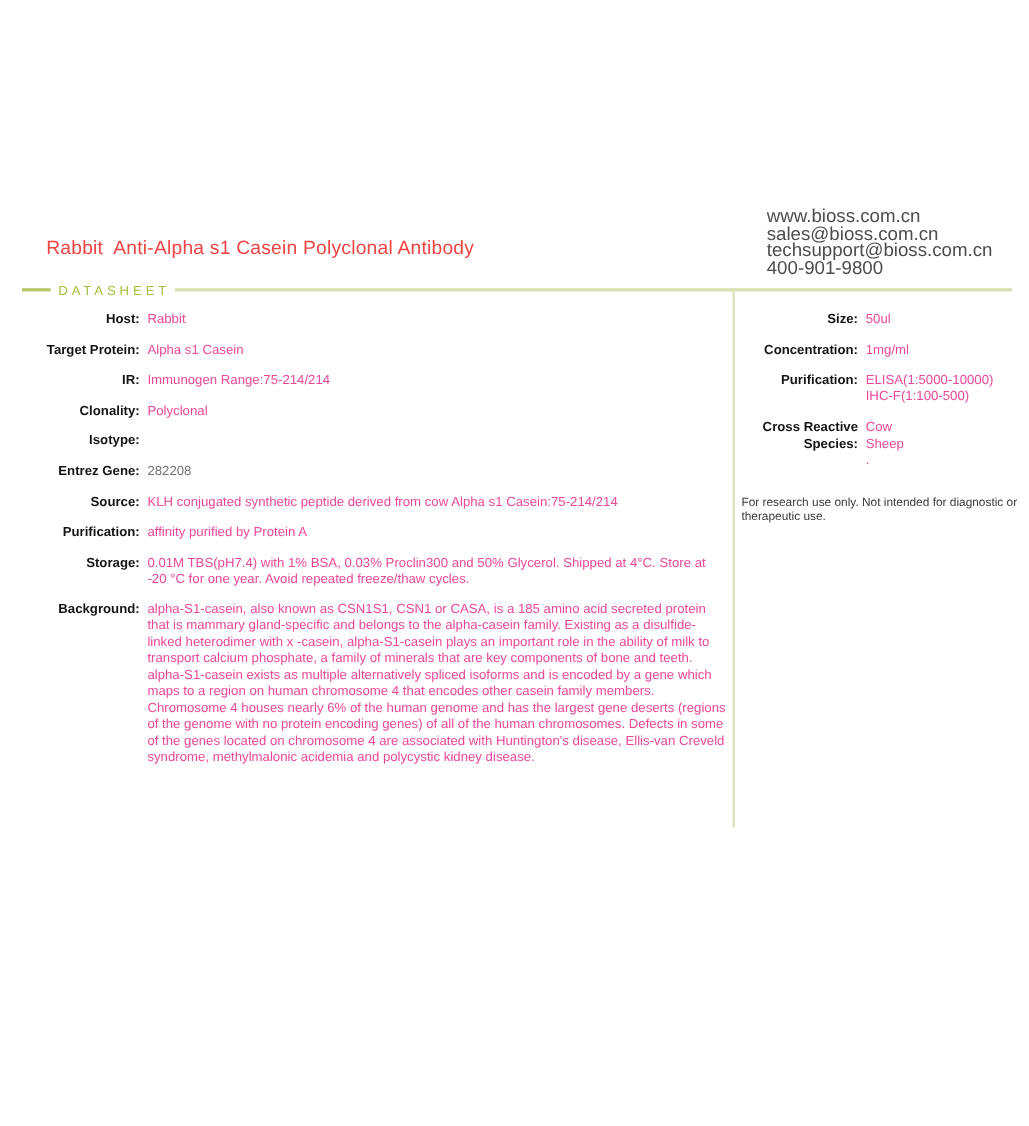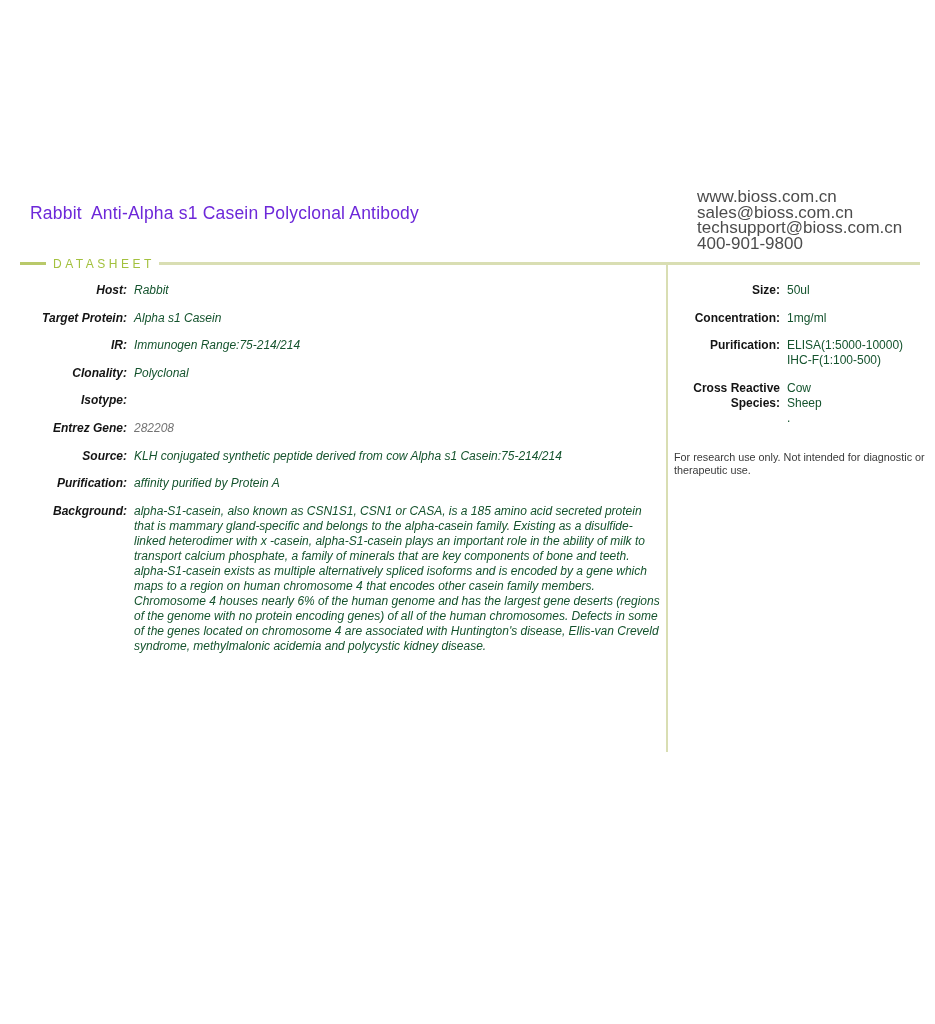--- a/index.html
+++ b/index.html
@@ -11,24 +11,24 @@
   }
   .page {
     position: relative;
     width: 935px; height: 1024px;
     background: #ffffff;
     overflow: hidden;
   }
   .title {
     position: absolute;
     left: 30px; top: 203px;
-    margin: 0;
+    margin: 12px;
     font-size: 17.5px;
     font-weight: 400;
-    color: #6d28d9;
+    color: #ef4444;
     letter-spacing: 0.2px;
     white-space: pre;
   }
   .contact {
     position: absolute;
     left: 697px; top: 189px;
     font-size: 17px;
     line-height: 15.5px;
     color: #4c4c4c;
   }
@@ -59,21 +59,20 @@
   .vdivider {
     position: absolute;
     left: 666px; top: 265px;
     width: 2px; height: 487px;
     background: #d9deb3;
   }
   .left-col {
     position: absolute;
     left: 20px; top: 283px;
     width: 642px;
-    font-style: italic;
   }
   .right-col {
     position: absolute;
     left: 672px; top: 283px;
     width: 263px;
     overflow: hidden;
   }
   .row { display: flex; margin-bottom: 12.6px; }
   .flabel {
     width: 107px; min-width: 107px;
@@ -82,21 +81,21 @@
     font-size: 12px;
     line-height: 15px;
     color: #141414;
     white-space: pre-line;
   }
   .fvalue {
     flex: 1;
     margin-left: 7px;
     font-size: 12px;
     line-height: 15px;
-    color: #14532d;
+    color: #ec4899;
     white-space: pre-line;
   }
   .fvalue.link { color: #737373; }
   .right-col .flabel { width: 108px; min-width: 108px; }
   .right-col .fvalue { white-space: pre-line; }
   .disclaimer {
     position: absolute;
     left: 674px; top: 451px;
     width: 330px;
     font-size: 10.8px;
@@ -153,20 +152,24 @@
     </div>
     <div class="row">
       <span class="flabel">Source:</span>
       <span class="fvalue">KLH conjugated synthetic peptide derived from cow Alpha s1 Casein:75-214/214</span>
     </div>
     <div class="row">
       <span class="flabel">Purification:</span>
       <span class="fvalue">affinity purified by Protein A</span>
     </div>
     <div class="row">
+      <span class="flabel">Storage:</span>
+      <span class="fvalue">0.01M TBS(pH7.4) with 1% BSA, 0.03% Proclin300 and 50% Glycerol. Shipped at 4°C. Store at -20 °C for one year. Avoid repeated freeze/thaw cycles.</span>
+    </div>
+    <div class="row">
       <span class="flabel">Background:</span>
       <span class="fvalue">alpha-S1-casein, also known as CSN1S1, CSN1 or CASA, is a 185 amino acid secreted protein that is mammary gland-specific and belongs to the alpha-casein family. Existing as a disulfide-linked heterodimer with x -casein, alpha-S1-casein plays an important role in the ability of milk to transport calcium phosphate, a family of minerals that are key components of bone and teeth. alpha-S1-casein exists as multiple alternatively spliced isoforms and is encoded by a gene which maps to a region on human chromosome 4 that encodes other casein family members. Chromosome 4 houses nearly 6% of the human genome and has the largest gene deserts (regions of the genome with no protein encoding genes) of all of the human chromosomes. Defects in some of the genes located on chromosome 4 are associated with Huntington's disease, Ellis-van Creveld syndrome, methylmalonic acidemia and polycystic kidney disease.</span>
     </div>
   </div>
 
   <div class="right-col">
     <div class="row">
       <span class="flabel">Size:</span>
       <span class="fvalue">50ul</span>
     </div>

